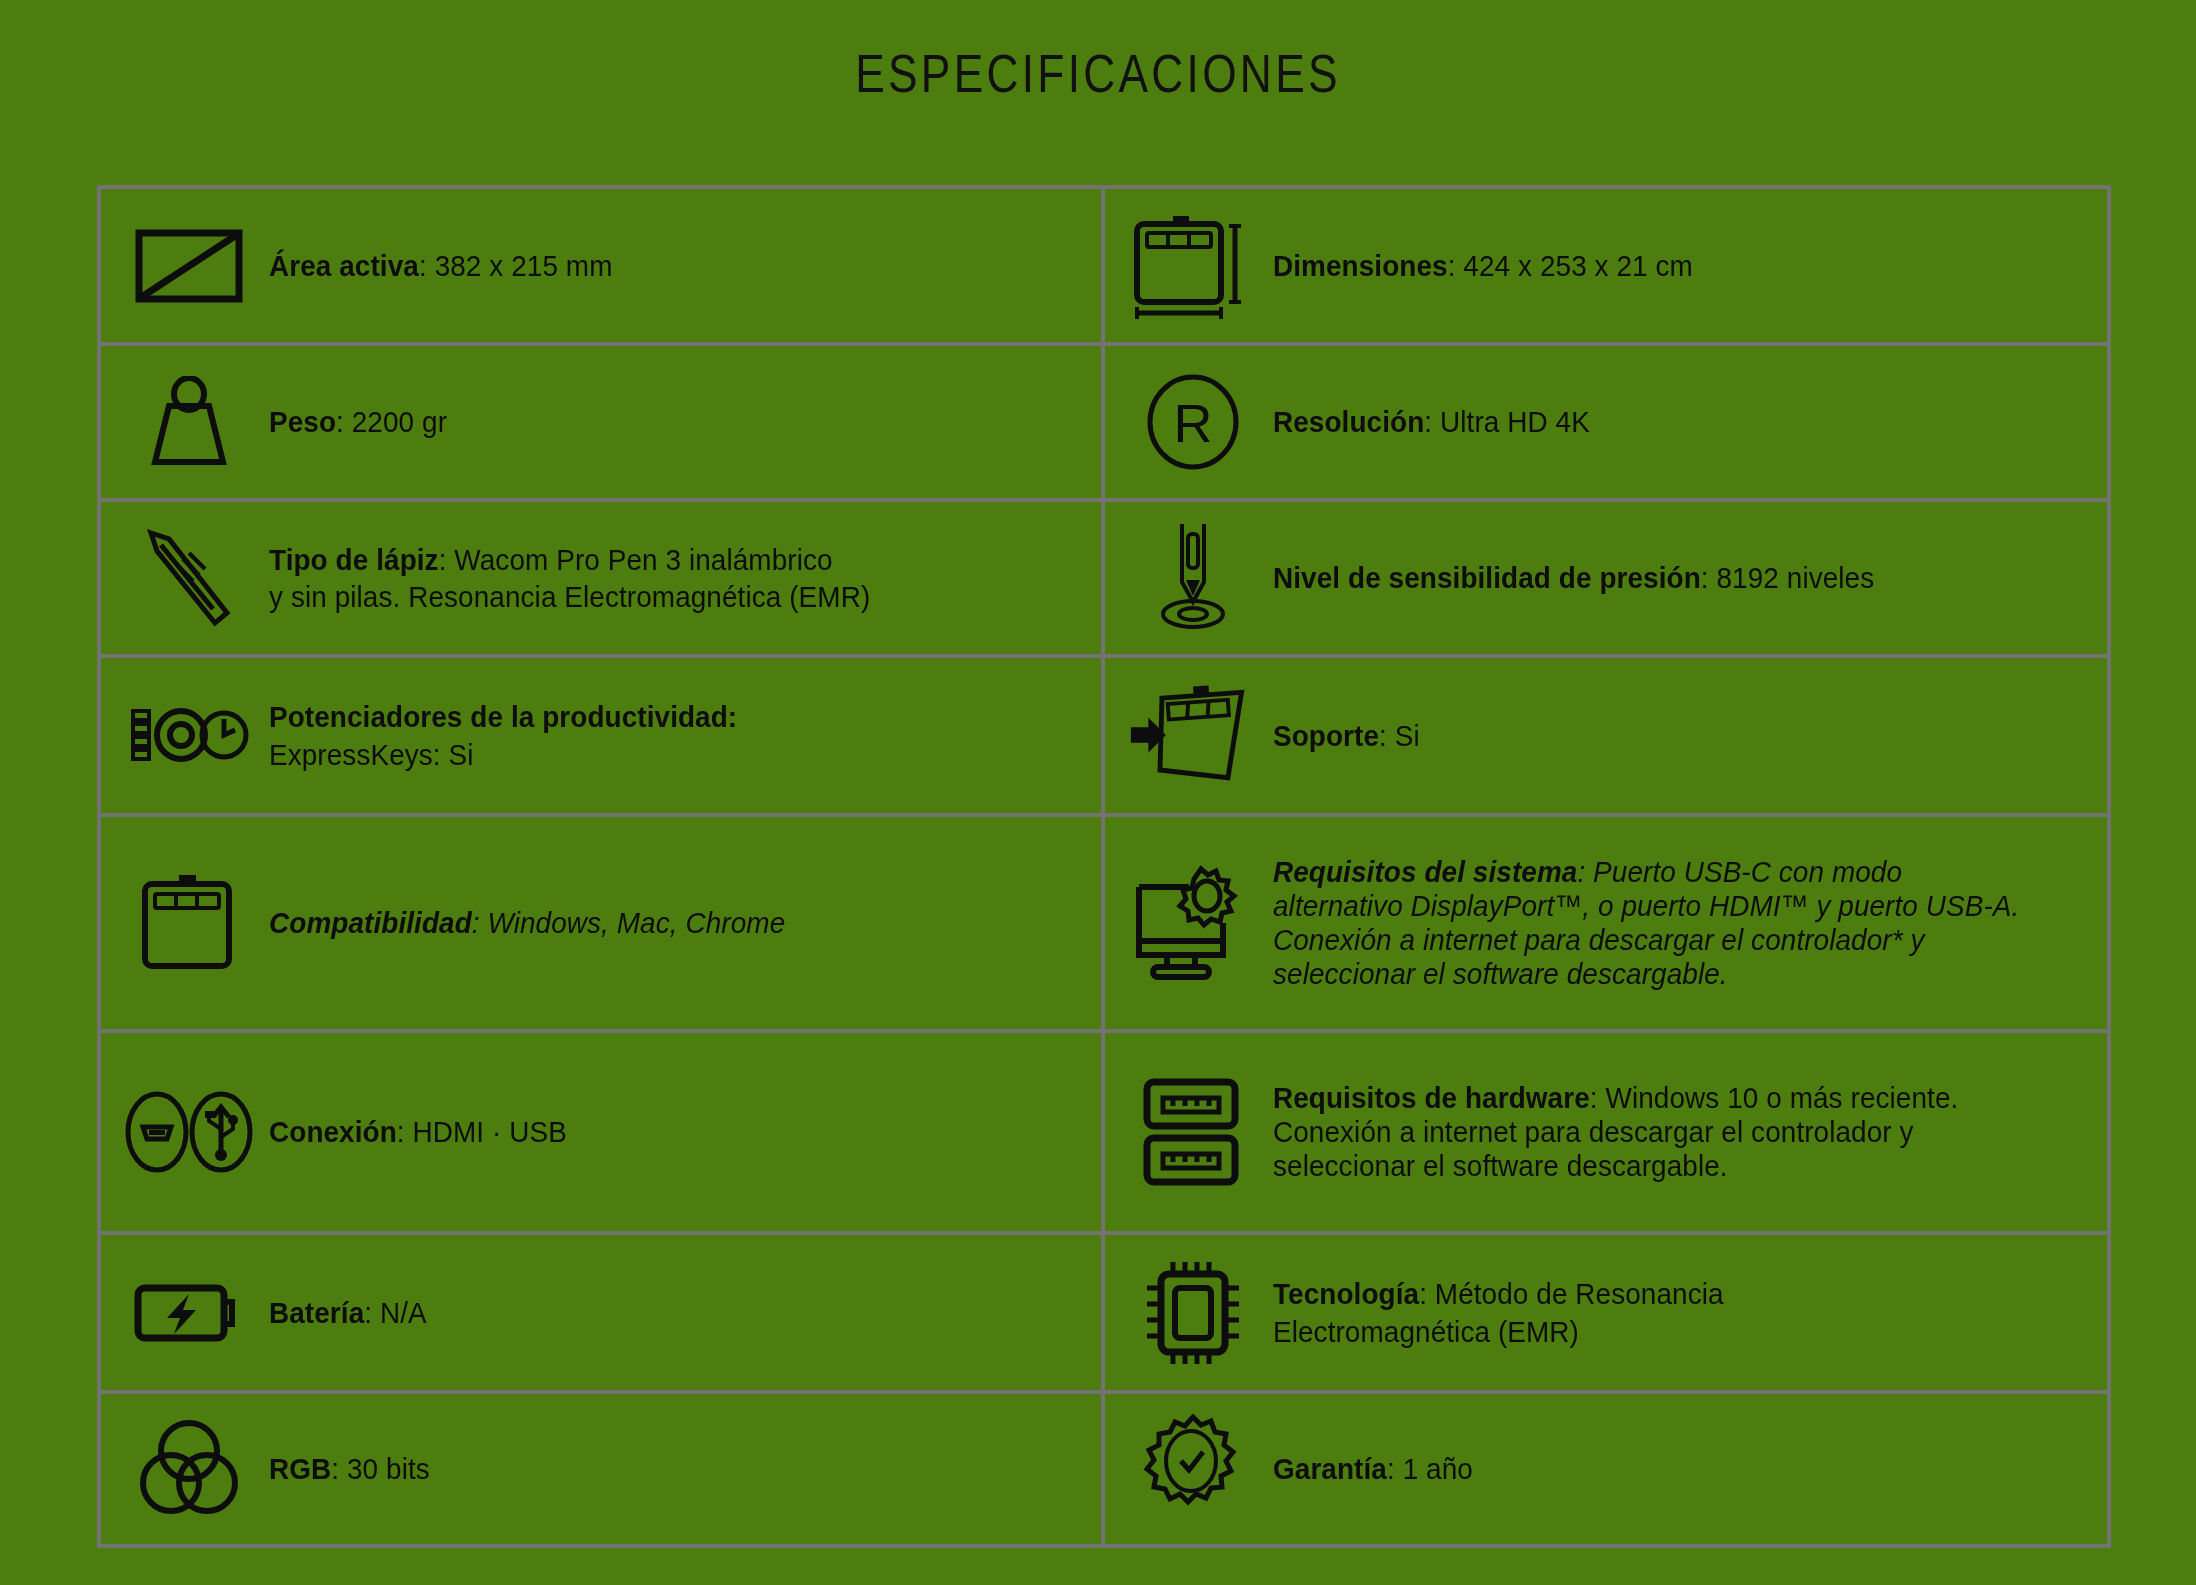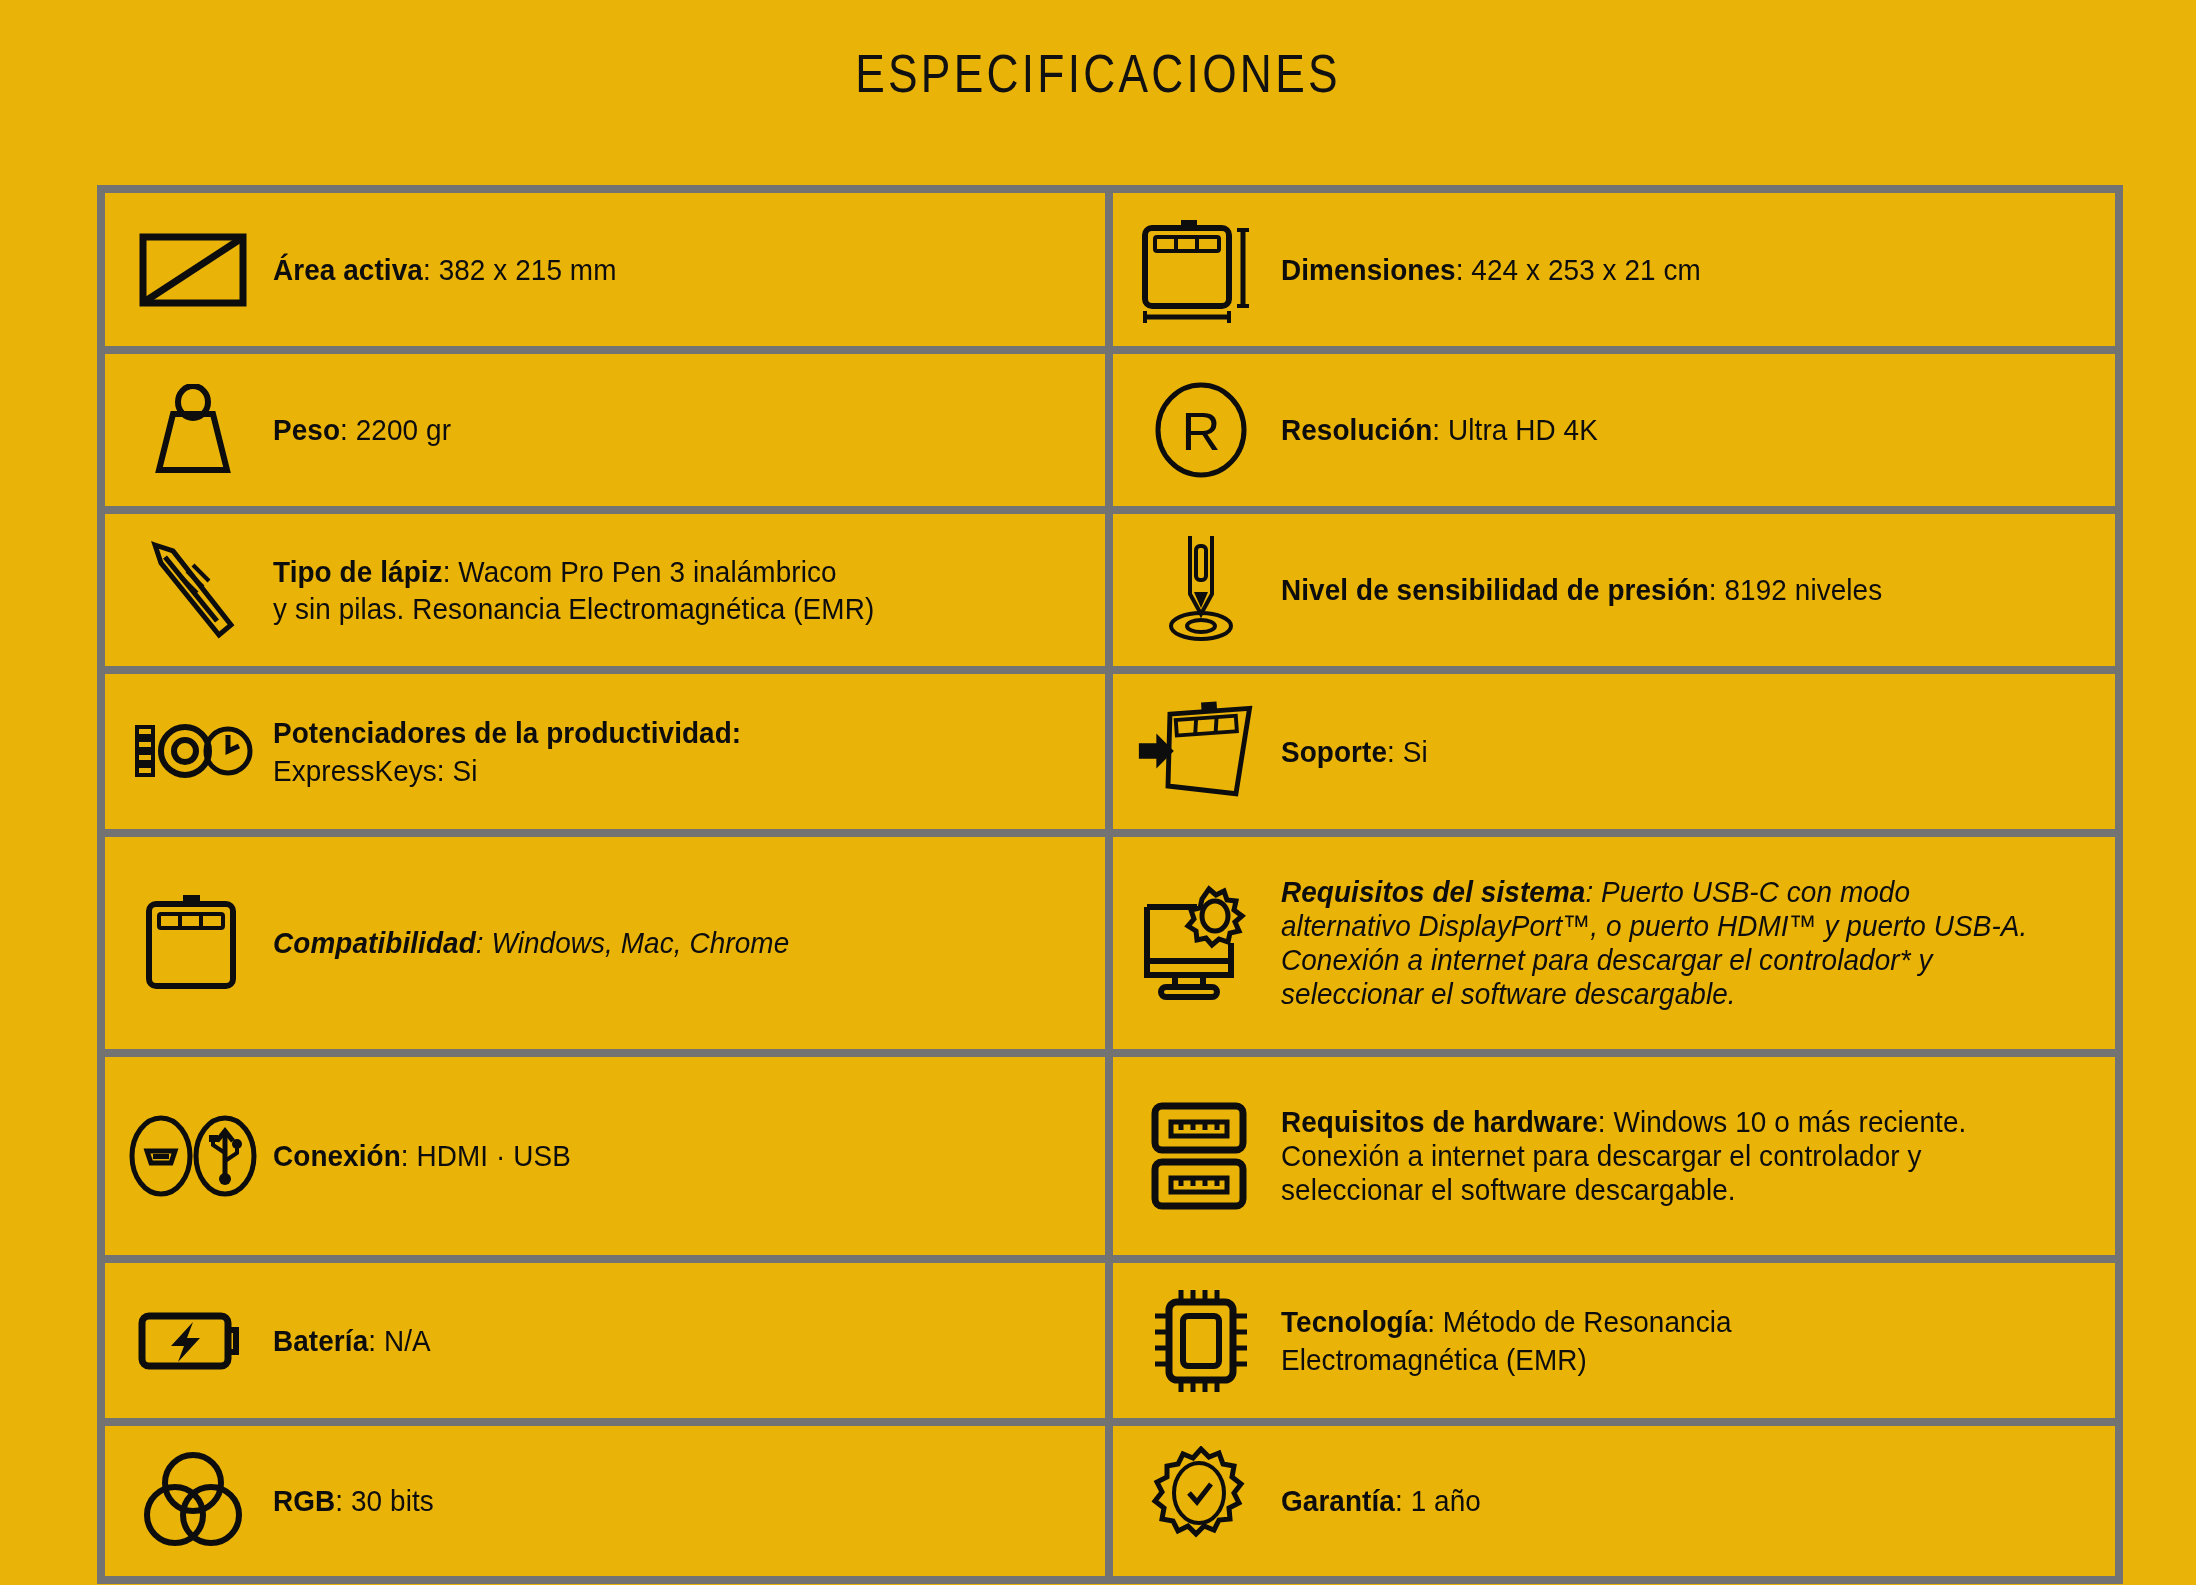--- a/index.html
+++ b/index.html
@@ -12,21 +12,21 @@
     height: 1585px;
     font-family: "Liberation Sans", sans-serif;
     color: #000000;
     overflow: hidden;
   }
 
   .page {
     position: relative;
     width: 2196px;
     height: 1585px;
-    background: #eab308;
+    background: #4d7c0f;
   }
 
   
   .title {
     position: absolute;
     top: 44px;
     left: 0;
     width: 2196px;
     text-align: center;
     font-size: 54px;
@@ -42,21 +42,21 @@
   
   .spec-table {
     position: absolute;
     left: 97px;
     top: 185px;
     width: 2002px;
     border-collapse: collapse;
     table-layout: fixed;
   }
   .spec-table td {
-    border: 8px solid #737373;
+    border: 4px solid #737373;
     padding: 0;
     vertical-align: middle;
   }
   .spec-table td.col-left  { width: 1000px; }
   .spec-table td.col-right { width: 1002px; }
 
   .cell {
     display: flex;
     flex-direction: row;
     align-items: center;

